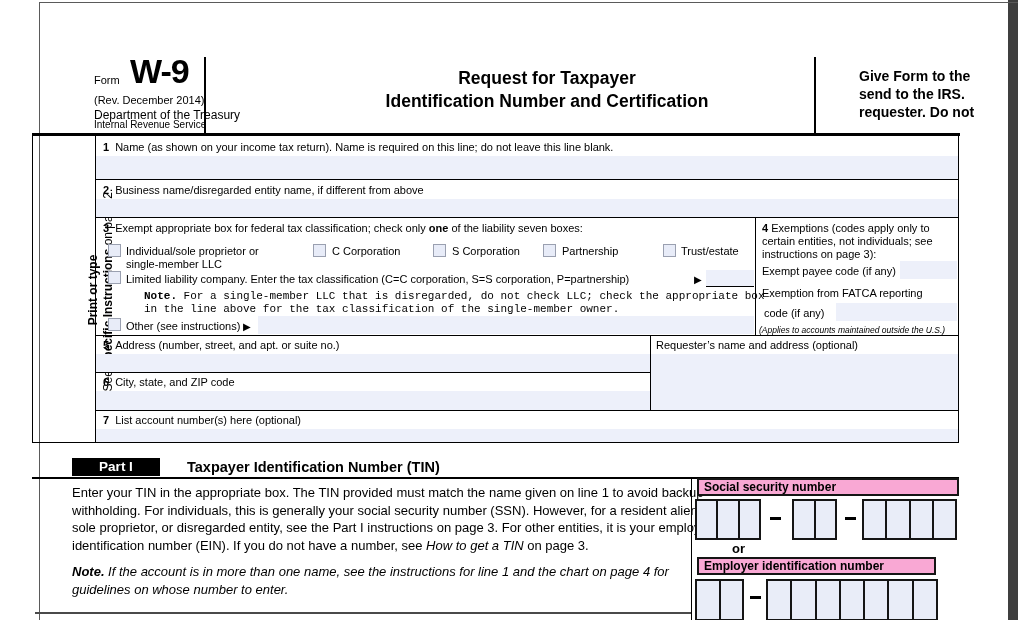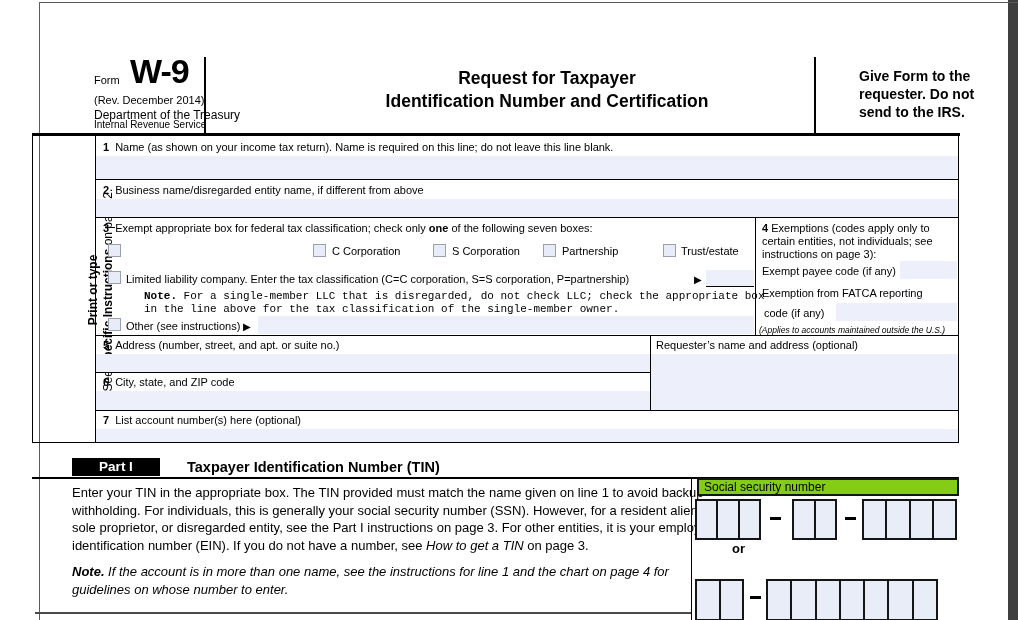--- a/index.html
+++ b/index.html
@@ -12,21 +12,21 @@
   .lbl { position:absolute; font-size:11px; line-height:13px; white-space:nowrap; }
   .wrap { white-space:normal; }
   .numlbl { display:flex; gap:6px; }
   .numlbl b { font-size:11px; }
   .input { position:absolute; background:#edf0fa; }
   .cb { position:absolute; width:13px; height:13px; background:#e8ecf8; border:1px solid #9aa0b0; }
   .grp { position:absolute; display:flex; border:2px solid #151515; background:#fff; }
   .cell { flex:1; background:#e9edf8; border-left:2px solid #151515; }
   .cell:first-child { border-left:none; }
   .dash { position:absolute; width:11px; height:3px; background:#000; }
-  .boxlabel { position:absolute; border:2px solid #151515; background:#84cc16; font-weight:normal; font-size:12px; line-height:15px; padding-left:5px; white-space:nowrap; }
+  .boxlabel { position:absolute; border:2px solid #151515; background:#f9a8d4; font-weight:bold; font-size:12px; line-height:15px; padding-left:5px; white-space:nowrap; }
   .arrow { font-size:10px; }
 </style>
 </head>
 <body>
 
 <div id="page">
 
   <div class="abs" style="right:0; top:0; width:10px; height:620px; background:#3f3f3f;"></div>
   <div class="abs" style="left:2px; top:2px; width:1005px; height:1px; background:#5a5a5a;"></div>
   <div class="abs" style="left:2px; top:2px; width:1px; height:618px; background:#5a5a5a;"></div>
@@ -41,22 +41,22 @@
 
   <div class="abs" style="left:205px; top:67px; width:610px; text-align:center; font-weight:bold; font-size:17.5px; line-height:23px;">
     <span style="display:block;">Request for Taxpayer</span>
     <span style="display:block;">Identification Number and Certification</span>
   </div>
 
   <div class="vline" style="left:814px; top:57px; width:2px; height:77px;"></div>
 
   <div class="abs" style="left:822px; top:67px; width:150px; font-weight:bold; font-size:14px; line-height:18px;">
     <span style="display:block;">Give Form to the</span>
+    <span style="display:block;">send to the IRS.</span>
     <span style="display:block;">requester. Do not</span>
-    <span style="display:block;">send to the IRS.</span>
   </div>
 
   <div class="hline" style="left:32px; top:133px; width:928px; height:3px;"></div>
 
   <div class="vline" style="left:32px; top:136px; width:1px; height:307px;"></div>
   <div class="vline" style="left:95px; top:136px; width:1px; height:307px;"></div>
   <div class="vline" style="left:958px; top:136px; width:1px; height:307px;"></div>
   <div class="hline" style="left:95px; top:179px; width:864px; height:1px;"></div>
   <div class="hline" style="left:95px; top:217px; width:864px; height:1px;"></div>
   <div class="hline" style="left:95px; top:335px; width:864px; height:1px;"></div>
@@ -80,24 +80,28 @@
   <div class="input" style="left:96px; top:156px; width:862px; height:23px;"></div>
 
   <div class="lbl numlbl" style="left:103px; top:184px;">
     <b>2</b>
     <span>Business name/disregarded entity name, if different from above</span>
   </div>
   <div class="input" style="left:96px; top:199px; width:862px; height:18px;"></div>
 
   <div class="lbl numlbl" style="left:103px; top:222px;">
     <b>3</b>
-    <span><span>Exempt appropriate box for federal tax classification; check only </span><b>one</b><span> of the following seven boxes:</span></span>
+    <span><span>Exempt appropriate box for federal tax classification; check only </span><b>one</b><span> of the liability seven boxes:</span></span>
   </div>
 
   <div class="cb" style="left:108px; top:244px;"></div>
+  <div class="lbl" style="left:126px; top:245px;">
+    <span style="display:block;">Individual/sole proprietor or</span>
+    <span style="display:block;">single-member LLC</span>
+  </div>
   <div class="cb" style="left:313px; top:244px;"></div>
   <span class="lbl" style="left:332px; top:245px;">C Corporation</span>
   <div class="cb" style="left:433px; top:244px;"></div>
   <span class="lbl" style="left:452px; top:245px;">S Corporation</span>
   <div class="cb" style="left:543px; top:244px;"></div>
   <span class="lbl" style="left:562px; top:245px;">Partnership</span>
   <div class="cb" style="left:663px; top:244px;"></div>
   <span class="lbl" style="left:681px; top:245px;">Trust/estate</span>
 
   <div class="cb" style="left:108px; top:271px;"></div>
@@ -176,20 +180,23 @@
   <div class="dash" style="left:845px; top:517px;"></div>
   <div class="grp" style="left:862px; top:499px; width:95px; height:41px;">
     <div class="cell"></div>
     <div class="cell"></div>
     <div class="cell"></div>
     <div class="cell"></div>
   </div>
 
   <span class="abs" style="left:695px; top:541px; font-weight:bold; font-size:13px;">or</span>
 
+  <div class="boxlabel" style="left:697px; top:557px; width:239px; height:18px;">
+    <span>Employer identification number</span>
+  </div>
   <div class="grp" style="left:695px; top:579px; width:49px; height:42px;">
     <div class="cell"></div>
     <div class="cell"></div>
   </div>
   <div class="dash" style="left:750px; top:596px;"></div>
   <div class="grp" style="left:766px; top:579px; width:172px; height:42px;">
     <div class="cell"></div>
     <div class="cell"></div>
     <div class="cell"></div>
     <div class="cell"></div>

